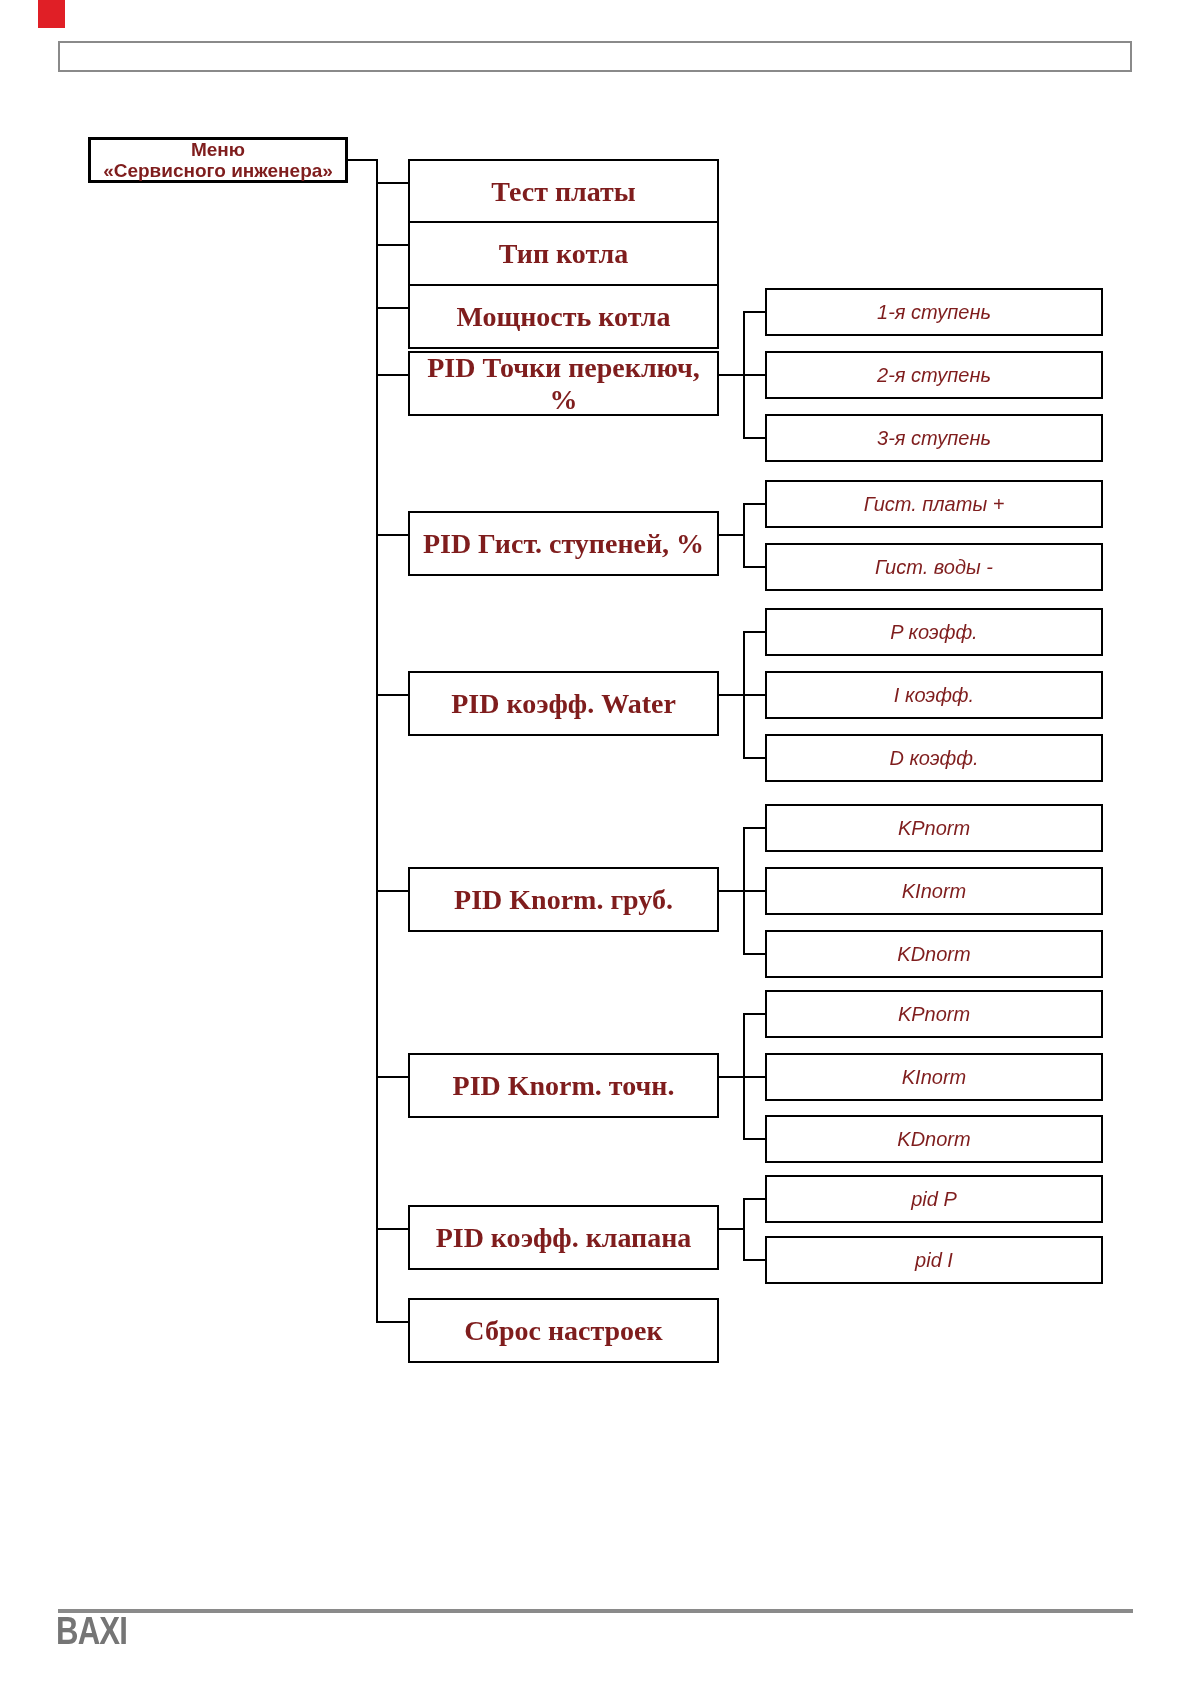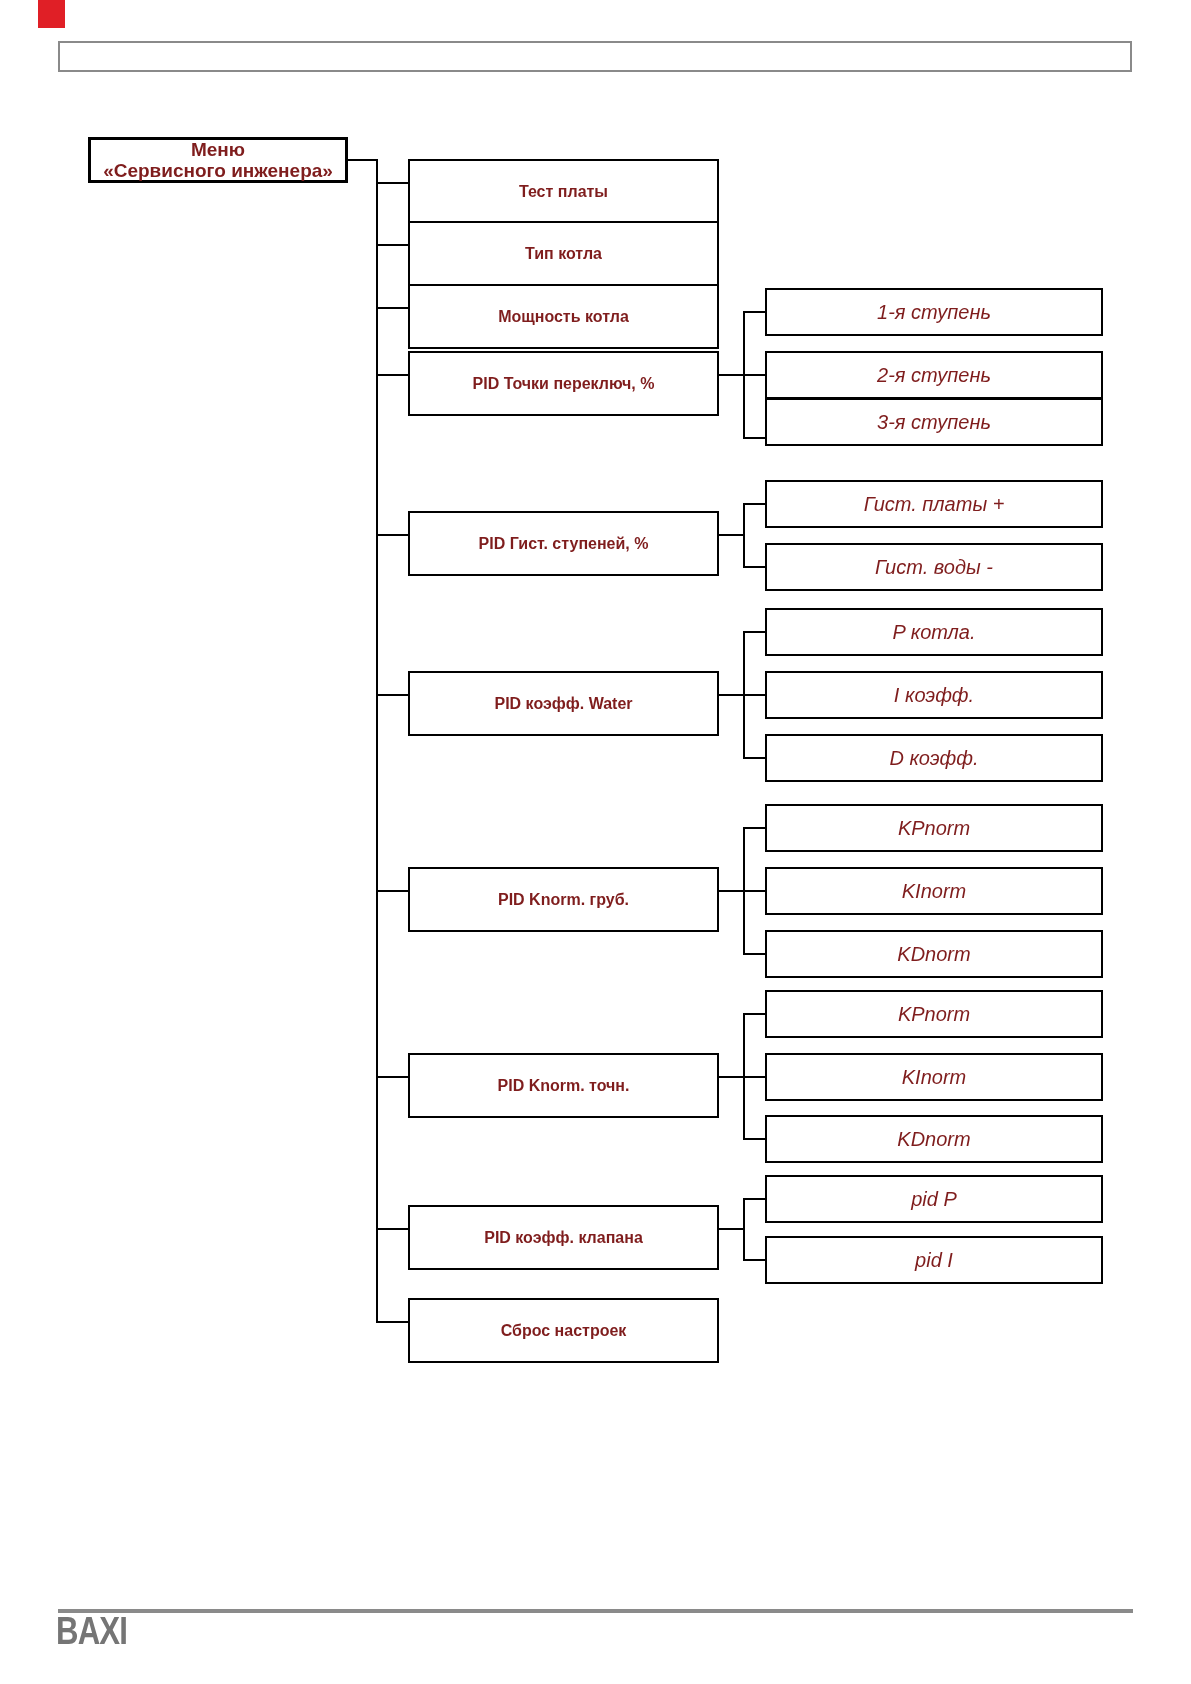--- a/index.html
+++ b/index.html
@@ -26,21 +26,21 @@
     display:flex;align-items:center;justify-content:center;
     text-align:center;color:#7f1d1d;
   }
   .node.root{
     left:88px;top:137px;width:260px;height:46px;
     border-width:3px;font-weight:bold;font-size:19px;line-height:21px;
     flex-direction:column;
   }
   .node.l2{
     left:408px;width:311px;height:65px;
-    font-weight:bold;font-size:16px;
+    font-weight:bold;font-size:28px;font-family:Liberation Serif, serif;
   }
   .node.l3{
     left:765px;width:338px;height:48px;
     font-weight:normal;font-size:20px;font-style:italic;
   }
   .footer-bar{
     position:absolute;left:58px;top:1609px;width:1075px;height:4px;
     background:#8a8a8a;
   }
   .logo{
@@ -119,26 +119,26 @@
   <div class="node l2" style="top:351px">PID Точки переключ, %</div>
   <div class="node l2" style="top:511px">PID Гист. ступеней, %</div>
   <div class="node l2" style="top:867px">PID Knorm. груб.</div>
   <div class="node l2" style="top:671px">PID коэфф. Water</div>
   <div class="node l2" style="top:1053px">PID Knorm. точн.</div>
   <div class="node l2" style="top:1205px">PID коэфф. клапана</div>
   <div class="node l2" style="top:1298px">Сброс настроек</div>
 
   <div class="node l3" style="top:288px">1-я ступень</div>
   <div class="node l3" style="top:351px">2-я ступень</div>
-  <div class="node l3" style="top:398px">3-я ступень</div>
+  <div class="node l3" style="top:414px">3-я ступень</div>
 
   <div class="node l3" style="top:480px">Гист. платы +</div>
   <div class="node l3" style="top:543px">Гист. воды -</div>
 
-  <div class="node l3" style="top:608px">P котла.</div>
+  <div class="node l3" style="top:608px">P коэфф.</div>
   <div class="node l3" style="top:671px">I коэфф.</div>
   <div class="node l3" style="top:734px">D коэфф.</div>
 
   <div class="node l3" style="top:804px">KPnorm</div>
   <div class="node l3" style="top:867px">KInorm</div>
   <div class="node l3" style="top:930px">KDnorm</div>
 
   <div class="node l3" style="top:990px">KPnorm</div>
   <div class="node l3" style="top:1053px">KInorm</div>
   <div class="node l3" style="top:1115px">KDnorm</div>

